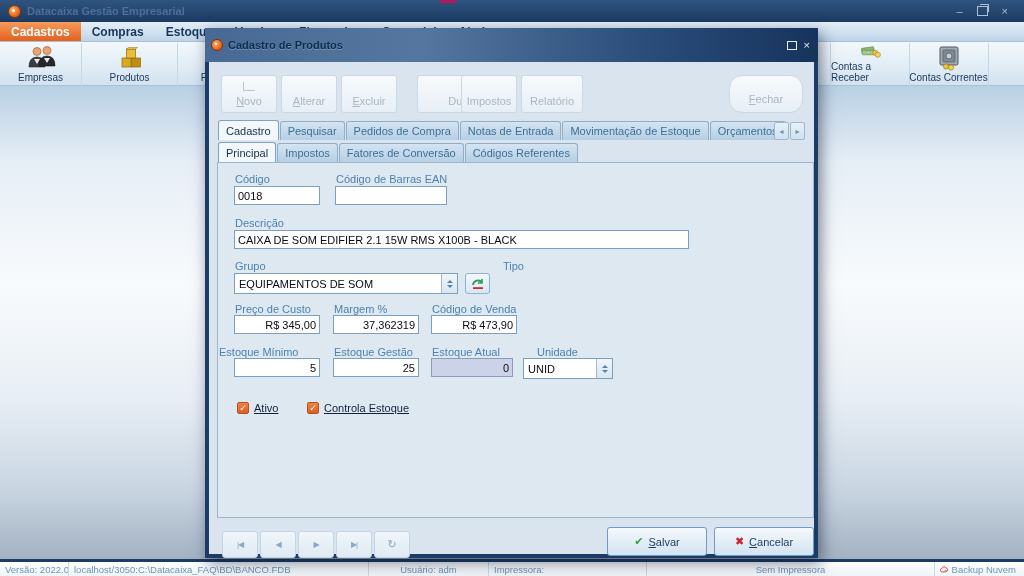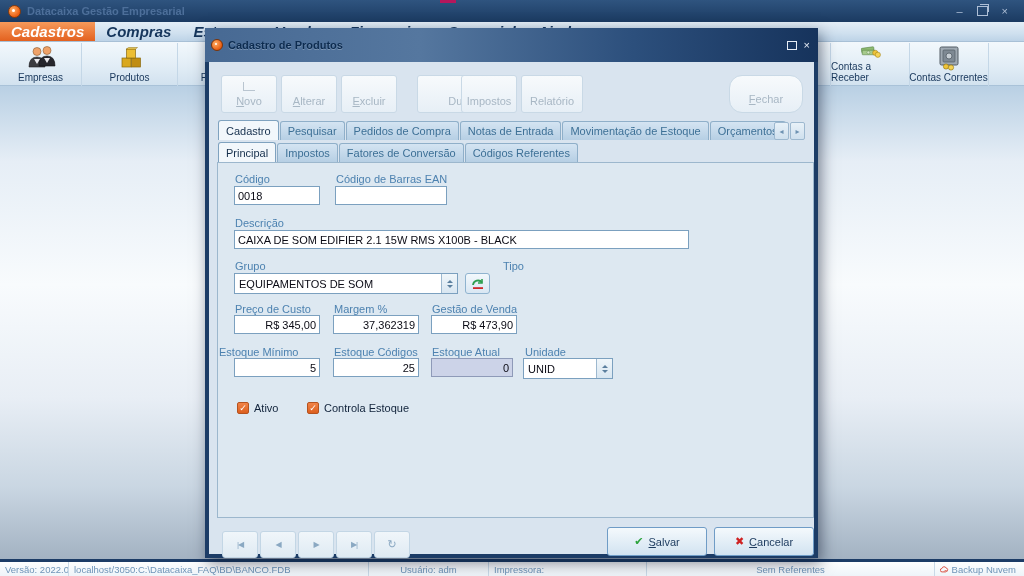--- a/index.html
+++ b/index.html
@@ -20,21 +20,21 @@
   .app-title{color:#4d6f9a;font-weight:bold;font-size:11px;}
   .win-controls{margin-left:auto;display:flex;align-items:center;gap:14px;padding-right:16px;}
   .wc{color:#aebfd6;font-size:11px;line-height:10px;cursor:default;}
   .wc-restore{width:9px;height:8px;border:1px solid #aebfd6;position:relative;background:transparent;}
   .wc-restore:before{content:"";position:absolute;left:2px;top:-3px;width:8px;height:7px;border:1px solid #aebfd6;border-bottom:none;border-left:none;}
 
   
   .menubar{position:absolute;left:0;top:22px;width:1024px;height:19px;
     background:linear-gradient(180deg,#e4eef7 0%,#cfe0ef 60%,#bdd3e7 100%);
     border-bottom:1px solid #a8c0d6;display:flex;align-items:stretch;}
-  .menu-item{display:flex;align-items:center;padding:1px 11px;color:#16365c;font-weight:bold;font-size:15px;font-style:italic;}
+  .menu-item{display:flex;align-items:center;padding:1px 11px;color:#16365c;font-weight:bold;font-size:12px;}
   .menu-item.active{background:linear-gradient(180deg,#f69a5b,#e3611f);color:#fff;}
 
   
   .toolbar{position:absolute;left:0;top:42px;width:1024px;height:43px;
     background:linear-gradient(180deg,#f2f8fc 0%,#e2edf6 55%,#d2e2ef 100%);
     border-bottom:1px solid #a9c2d8;}
   .tbtn{position:absolute;top:1px;height:40px;display:flex;flex-direction:column;align-items:center;justify-content:flex-end;
     border-right:1px solid #c4d7e7;padding-bottom:16px;color:#17365a;font-size:10px;}
   .tbtn svg{display:block;margin-bottom:1px;}
 
@@ -103,21 +103,21 @@
     display:flex;flex-direction:column;align-items:center;justify-content:center;gap:2px;}
   .spin i{display:block;width:0;height:0;border-left:3px solid transparent;border-right:3px solid transparent;}
   .spin .up{border-bottom:3px solid #5b7f9e;}
   .spin .dn{border-top:3px solid #5b7f9e;}
   .mini-btn{position:absolute;box-sizing:border-box;width:25px;height:21px;border:1px solid #8fb3cf;border-radius:3px;
     background:linear-gradient(180deg,#f2f8fc,#d9e7f3);display:flex;align-items:center;justify-content:center;}
   .checkline{position:absolute;display:flex;align-items:center;gap:5px;}
   .cbox{width:12px;height:12px;box-sizing:border-box;border:1px solid #b5521f;border-radius:2px;
     background:linear-gradient(180deg,#f08347,#dd5f1e);color:#fff;font-size:9px;line-height:10px;
     display:flex;align-items:center;justify-content:center;}
-  .cbl{color:#11233b;font-size:11px;}
+  .cbl{color:#11233b;font-size:11px;text-decoration:underline;}
 
   
   .navbtn{position:absolute;top:485px;width:36px;height:27px;box-sizing:border-box;border:1px solid #c3d6e5;border-radius:3px;
     background:linear-gradient(180deg,#f0f6fa,#dfeaf3);color:#8aa8c2;font-size:8px;
     display:flex;align-items:center;justify-content:center;letter-spacing:-1px;}
   .okbtn{position:absolute;top:481px;width:100px;height:29px;box-sizing:border-box;border:1px solid #6f9cc6;border-radius:3px;
     background:linear-gradient(180deg,#f4f9fc,#d2e3f1);color:#1c3a5e;font-size:11px;
     display:flex;align-items:center;justify-content:center;gap:5px;}
   .okbtn u{text-decoration:underline;}
   .ok-ic{font-size:11px;}
@@ -204,21 +204,21 @@
   </div>
 
   <div class="desktop"></div>
   <div class="navline"></div>
 
   <div class="statusbar">
     <span class="scell" style="width:69px;">Versão: 2022.02.10</span>
     <span class="scell" style="width:300px;">localhost/3050:C:\Datacaixa_FAQ\BD\BANCO.FDB</span>
     <span class="scell center" style="width:120px;">Usuário: adm</span>
     <span class="scell" style="width:158px;">Impressora:</span>
-    <span class="scell center" style="width:288px;">Sem Referentes</span>
+    <span class="scell center" style="width:288px;">Sem Impressora</span>
     <span class="scell last" style="flex:1;">
       <svg width="16" height="11" viewBox="0 0 16 11">
         <path d="M4,10 a3.2,3.2 0 0 1 -0.4,-6.4 a4.2,4.2 0 0 1 8,-0.6 a2.9,2.9 0 0 1 0.6,5.7 L11,10 Z" fill="none" stroke="#d63a2a" stroke-width="1.6"></path>
         <path d="M8,9 l2.5,-2.5 l2.5,2.5" fill="none" stroke="#d63a2a" stroke-width="1.4"></path>
       </svg>
       <span>Backup Nuvem</span>
     </span>
   </div>
 
   <div class="dialog">
@@ -300,30 +300,30 @@
             <path d="M11,1 v4 h-4" fill="none" stroke="#2e9e4f" stroke-width="1.6"></path>
             <rect x="2" y="9.2" width="10" height="1.8" fill="#cf2a2a"></rect>
           </svg>
         </div>
         <span class="flabel" style="left:285px;top:97px;">Tipo</span>
 
         <span class="flabel" style="left:17px;top:140px;">Preço de Custo</span>
         <input class="tinput right" style="left: 16px; top: 152px; width: 86px;" value="R$ 345,00">
         <span class="flabel" style="left:116px;top:140px;">Margem %</span>
         <input class="tinput right" style="left: 115px; top: 152px; width: 86px;" value="37,362319">
-        <span class="flabel" style="left:214px;top:140px;">Gestão de Venda</span>
+        <span class="flabel" style="left:214px;top:140px;">Código de Venda</span>
         <input class="tinput right" style="left: 213px; top: 152px; width: 86px;" value="R$ 473,90">
 
         <span class="flabel" style="left:1px;top:183px;">Estoque Mínimo</span>
         <input class="tinput right" style="left: 16px; top: 195px; width: 86px;" value="5">
-        <span class="flabel" style="left:116px;top:183px;">Estoque Códigos</span>
+        <span class="flabel" style="left:116px;top:183px;">Estoque Gestão</span>
         <input class="tinput right" style="left: 115px; top: 195px; width: 86px;" value="25">
         <span class="flabel" style="left:214px;top:183px;">Estoque Atual</span>
         <input class="tinput right disabled" style="left: 213px; top: 195px; width: 82px;" disabled="" value="0">
-        <span class="flabel" style="left:307px;top:183px;">Unidade</span>
+        <span class="flabel" style="left:319px;top:183px;">Unidade</span>
         <div class="combo" style="left:305px;top:195px;width:90px;">
           <span class="cval">UNID</span>
           <span class="spin">
               <i class="up"></i>
               <i class="dn"></i>
             </span>
         </div>
 
         <span class="checkline" style="left:19px;top:239px;">
           <span class="cbox">✓</span>

